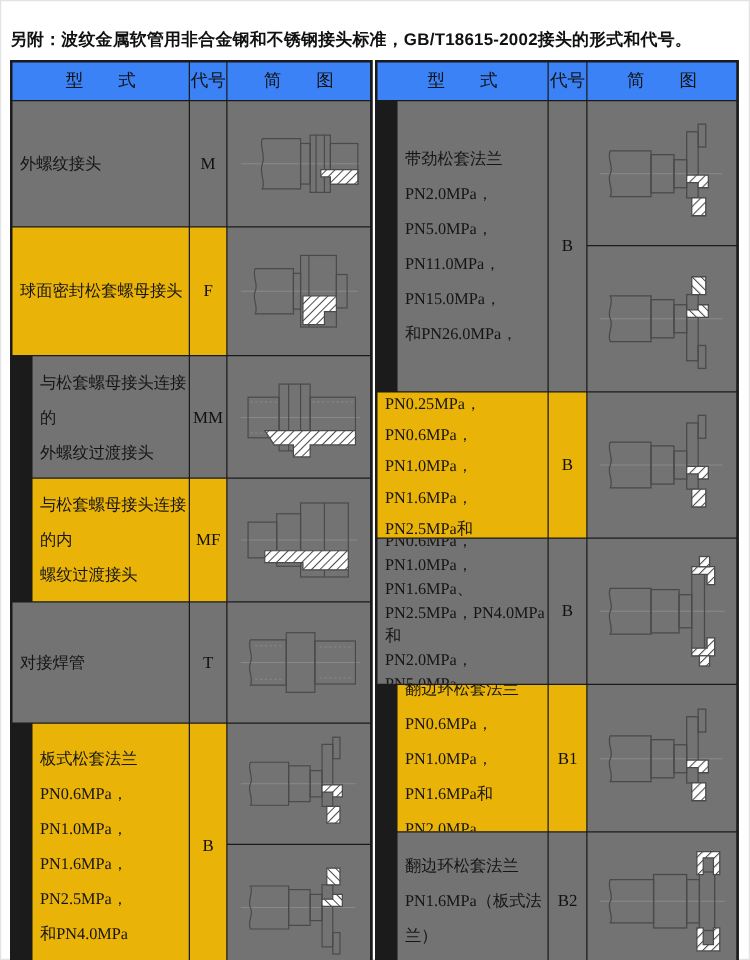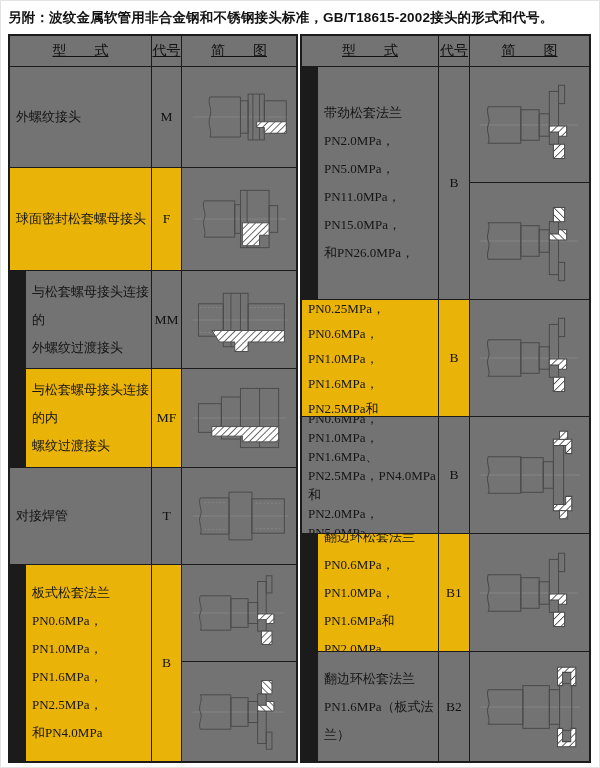--- a/index.html
+++ b/index.html
@@ -1,27 +1,27 @@
 <!DOCTYPE html>
 <html><head>
 <meta charset="utf-8">
 <style>
   html,body{margin:0;padding:0;}
   body{width:600px;height:768px;background:#ffffff;font-family:"Liberation Serif","DejaVu Serif",serif;}
   .page{width:600px;height:768px;overflow:hidden;background:#fff;box-shadow:inset 0 0 0 1px #e3e3e3;}
   .title{font-family:"Liberation Sans","DejaVu Sans",sans-serif;font-weight:bold;font-size:13.5px;color:#111;
-         padding:9px 6px 7px 8px;letter-spacing:0.2px;}
+         padding:23px 6px 7px 8px;letter-spacing:0.2px;}
   .tables{display:flex;gap:2px;margin-left:8px;width:583px;}
   .half{display:grid;gap:1px;background:#1b1b1b;border:2px solid #1b1b1b;}
   .half-left{grid-template-columns:141px 29px 114px;
              grid-template-rows:30px 100px 102px 97px 98px 96px 96px 99px;}
   .half-right{grid-template-columns:136px 30px 119px;
               grid-template-rows:30px 115px 116px 116px 116px 117px 109px;}
   .cell{background:#737373;display:flex;align-items:center;justify-content:center;overflow:hidden;}
-  .hdr{background:#737373;font-size:14px;color:#111;text-decoration:underline;}
+  .hdr{background:#3b82f6;font-size:14px;color:#111;}
   .yellow{background:#eab308;}
   .type{justify-content:flex-start;padding:2px 2px 2px 6px;font-size:13px;color:#151515;
         white-space:pre-line;line-height:26px;}
   .lh-tall{line-height:28px;margin-left:16px;}
   .lh-mid{line-height:25px;}
   .lh-tight{line-height:19px;}
   .code{font-size:13.5px;color:#111;}
   .span2{grid-row:span 2;}
   .diag{width:105px;height:86px;display:block;}
   .diag-s{width:112px;height:104px;}

